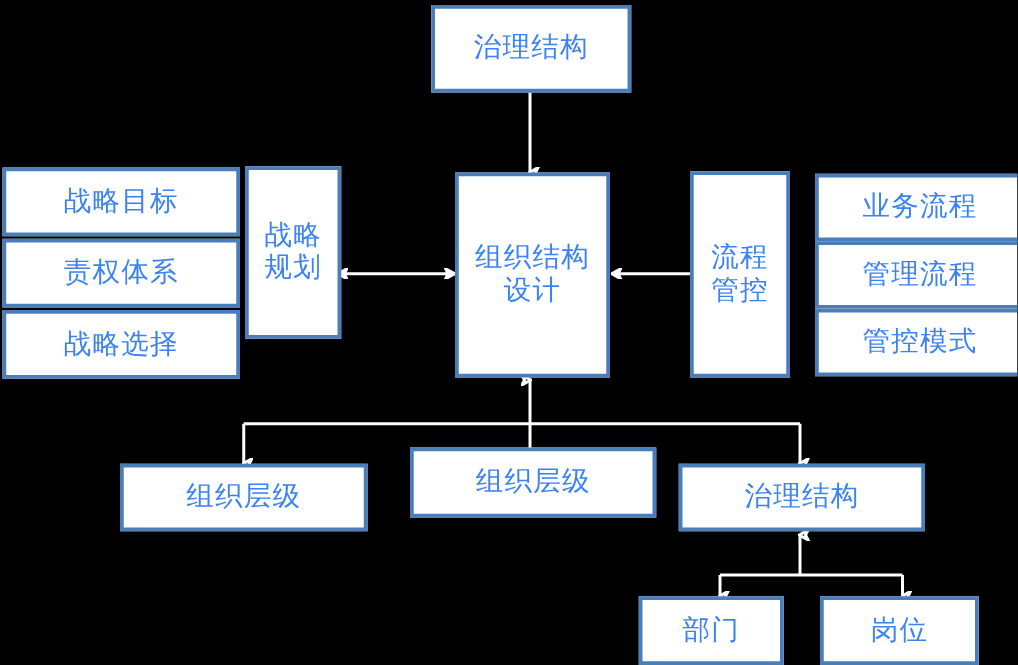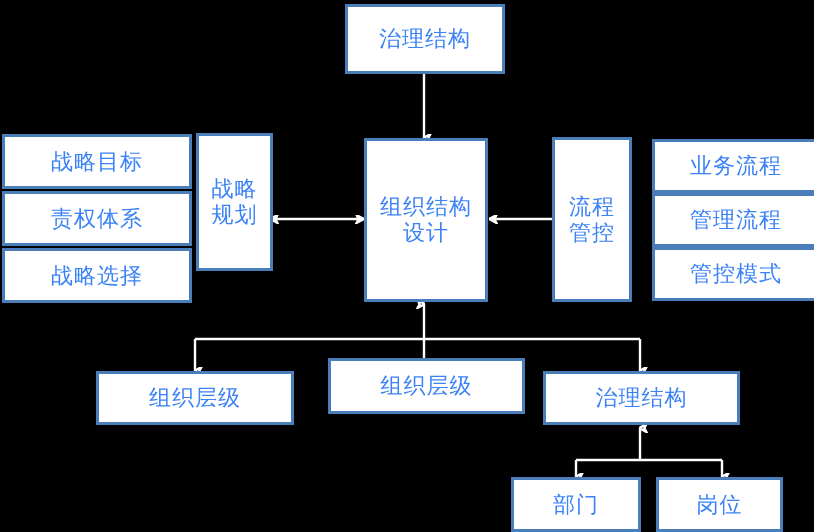--- a/index.html
+++ b/index.html
@@ -106,17 +106,17 @@
   <div class="node" style="left:652px; top:193px; width:168px; height:54px;">管理流程</div>
 
   <div class="node" style="left:652px; top:247px; width:168px; height:54px;">管控模式</div>
 
   <div class="node" style="left:96px; top:371px; width:198px; height:54px;">组织层级</div>
 
   <div class="node" style="left:328px; top:358px; width:197px; height:56px;">组织层级</div>
 
   <div class="node" style="left:543px; top:371px; width:197px; height:54px;">治理结构</div>
 
-  <div class="node" style="left:511px; top:477px; width:130px; height:55px;">部门</div>
+  <div class="node" style="left:511px; top:477px; width:116px; height:55px;">部门</div>
 
   <div class="node" style="left:656px; top:477px; width:127px; height:55px;">岗位</div>
 
 </div>
 
 </body></html>

